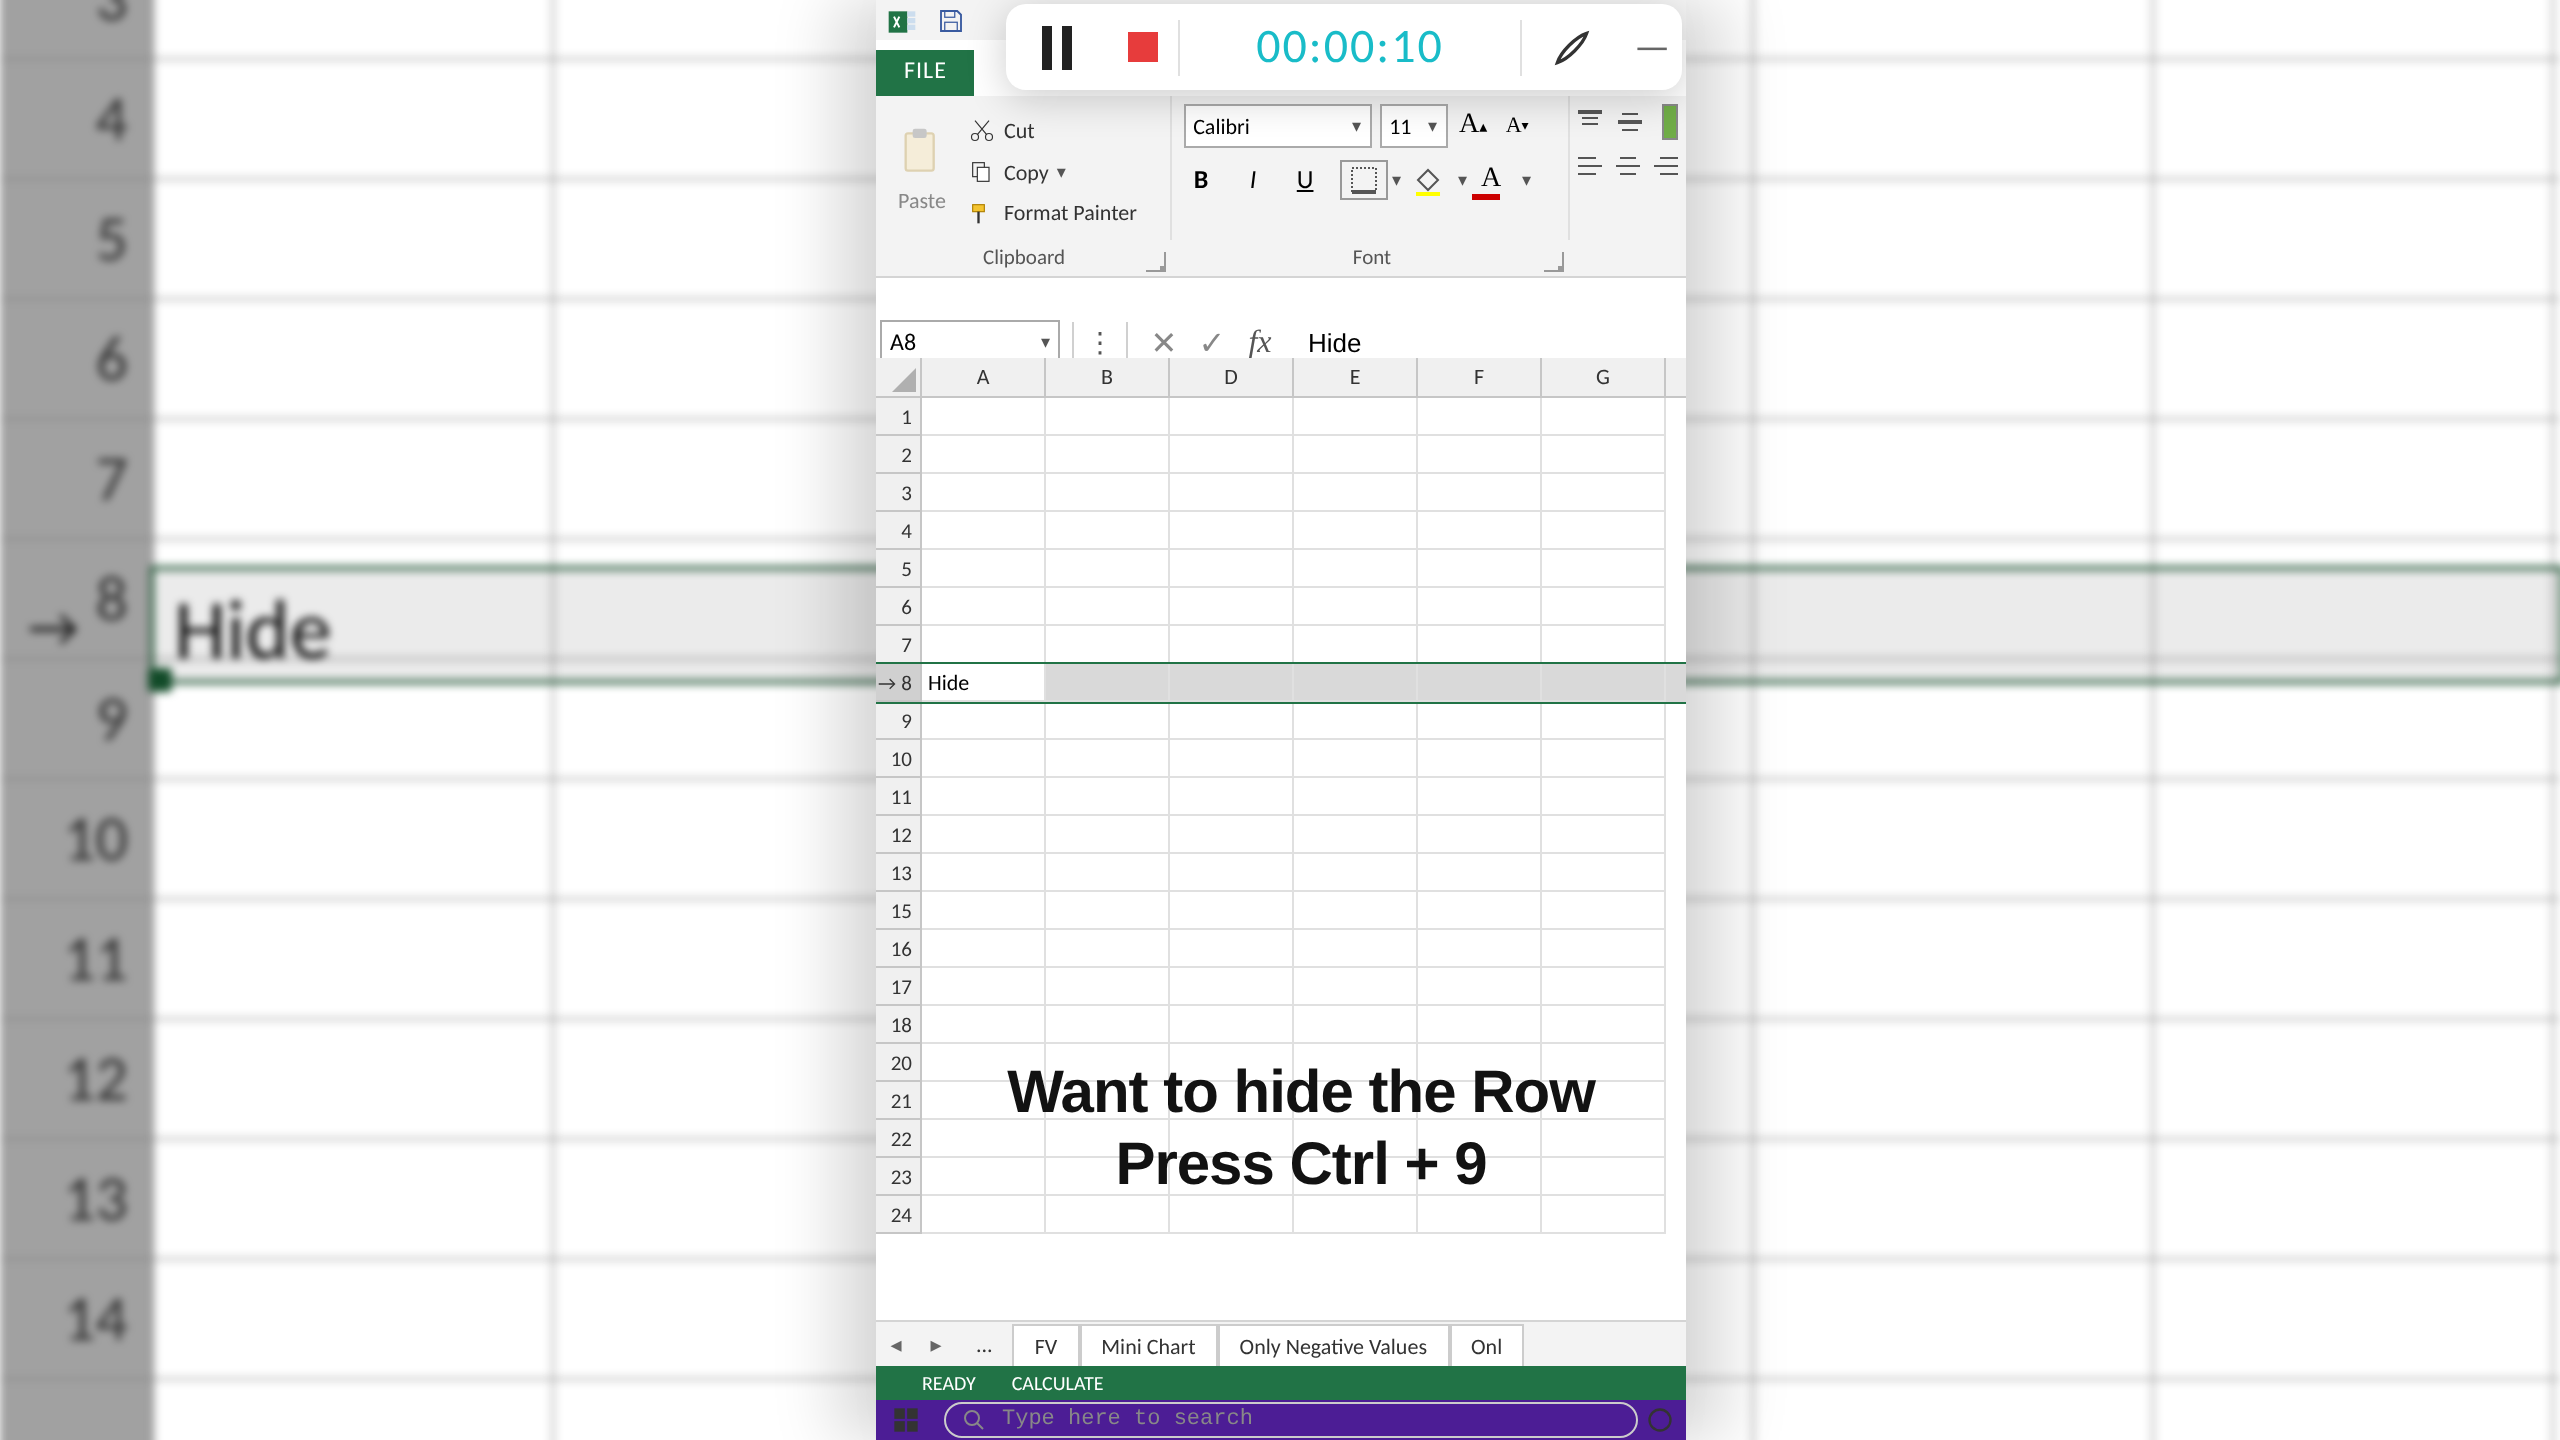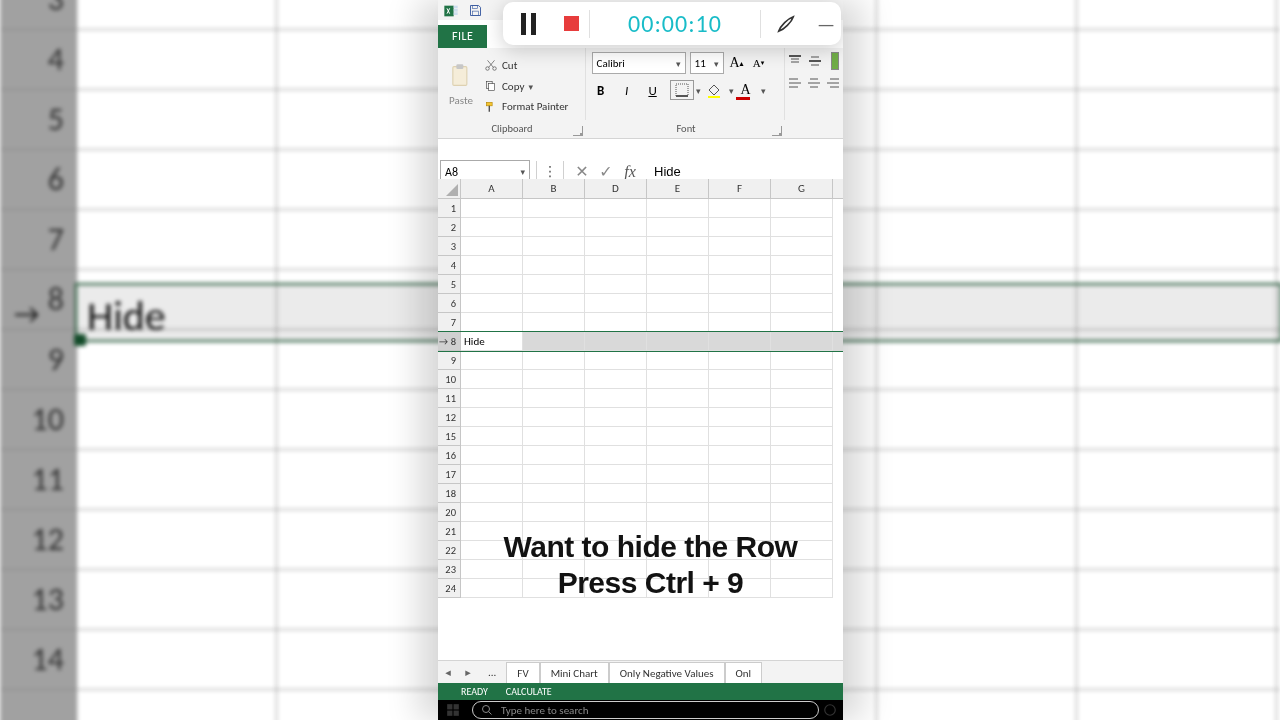--- a/index.html
+++ b/index.html
@@ -101,21 +101,21 @@
   
   .sheettabs { position:absolute; bottom:36px; left:0; right:0; height:24px; background:#f3f3f3; border-top:1px solid #d4d4d4; display:flex; align-items:center; font-size:11px; }
   .nav-arrow { width:20px;text-align:center;color:#666;cursor:pointer; }
   .stab { padding:4px 10px;border:1px solid #ccc;border-bottom:none;background:#fff;cursor:pointer;color:#333; white-space:nowrap;}
   .stab.dots{border:none;background:transparent;}
   
   
   .status { position:absolute;bottom:20px;left:0;right:0;height:17px;background:#217346;color:#fff;font-size:10px;display:flex;align-items:center;padding-left:23px;gap:18px; }
   
   
-  .taskbar { position:absolute;bottom:0;left:0;right:0;height:20px;background:#000000;display:flex;align-items:center; }
+  .taskbar { position:absolute;bottom:0;left:0;right:0;height:20px;background:#4c1d95;display:flex;align-items:center;font-family:Liberation Mono, monospace; }
   .win-btn { width:30px;height:100%;display:flex;align-items:center;justify-content:center; }
   .searchbox { flex:1;height:18px;margin:0 4px;border:1px solid #ccc;border-radius:12px;display:flex;align-items:center;padding-left:8px;font-size:11px;color:#888;gap:8px; }
 </style>
 </head>
 <body>
 
 <div class="bg-blur">
   <div class="bg-rowhdr">
     <div class="bg-row">3</div>
     <div class="bg-row">4</div>
@@ -547,20 +547,29 @@
         <div class="row">
           <div class="rh">12</div>
           <div class="cell a"></div>
           <div class="cell b"></div>
           <div class="cell d"></div>
           <div class="cell e"></div>
           <div class="cell f"></div>
           <div class="cell g"></div>
         </div>
         <div class="row">
+          <div class="rh">13</div>
+          <div class="cell a"></div>
+          <div class="cell b"></div>
+          <div class="cell d"></div>
+          <div class="cell e"></div>
+          <div class="cell f"></div>
+          <div class="cell g"></div>
+        </div>
+        <div class="row">
           <div class="rh">15</div>
           <div class="cell a"></div>
           <div class="cell b"></div>
           <div class="cell d"></div>
           <div class="cell e"></div>
           <div class="cell f"></div>
           <div class="cell g"></div>
         </div>
         <div class="row">
           <div class="rh">16</div>

